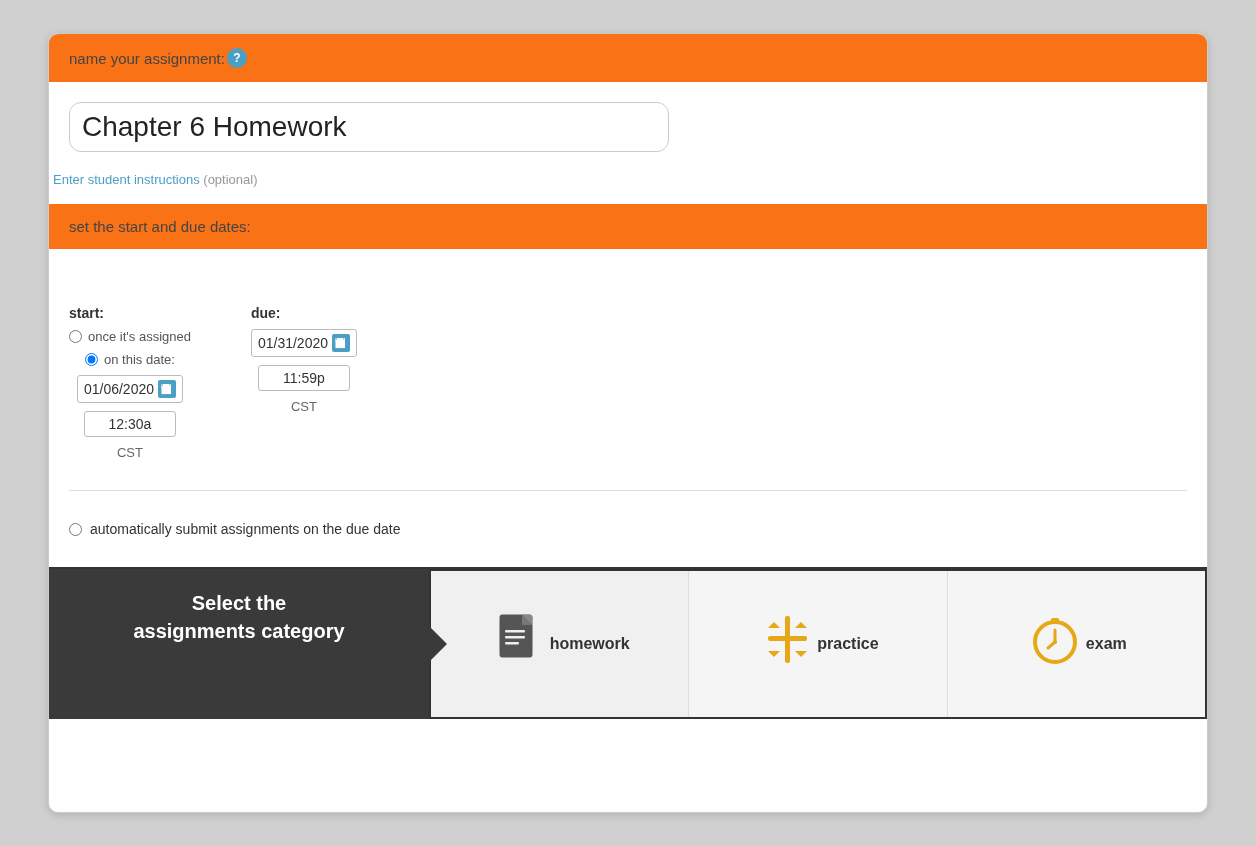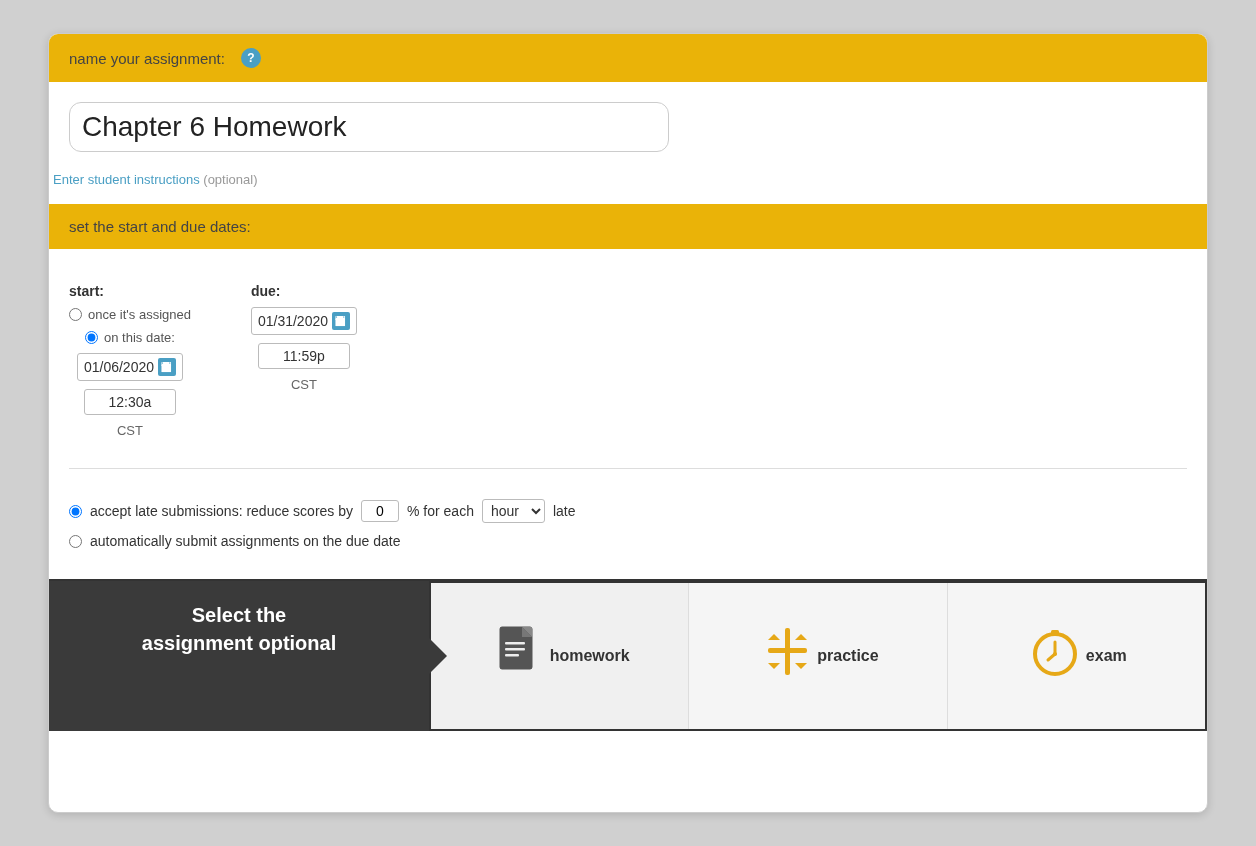--- a/index.html
+++ b/index.html
@@ -15,27 +15,27 @@
     .main-container {
       background: #fff;
       border-radius: 10px;
       border: 1px solid #ccc;
       width: 1160px;
       min-height: 780px;
       overflow: hidden;
       box-shadow: 0 2px 8px rgba(0,0,0,0.15);
     }
     .section-header {
-      background: #eab308;
+      background: #f97316;
       padding: 14px 20px;
       font-size: 15px;
       color: #444;
       display: flex;
       align-items: center;
-      gap: 16px;
+      gap: 2px;
     }
     .help-icon {
       width: 20px;
       height: 20px;
       background: #4a9fc4;
       border-radius: 50%;
       display: inline-flex;
       align-items: center;
       justify-content: center;
       color: #fff;
@@ -74,20 +74,21 @@
     }
     .dates-row {
       display: flex;
       gap: 60px;
       margin-top: 14px;
     }
     .date-group {
       display: flex;
       flex-direction: column;
       gap: 8px;
+      margin-top: 22px;
     }
     .date-label {
       font-size: 14px;
       font-weight: bold;
       color: #333;
     }
     .date-controls {
       display: flex;
       align-items: center;
       gap: 8px;
@@ -324,47 +325,35 @@
         </div>
       </div>
 
     </div>
   </div>
 
   <hr class="divider">
 
   <div class="submission-section">
 
-    <div class="submission-option">
-      <input type="radio" name="sub-option" id="sub-late" checked="" style="">
-      <label for="sub-late">accept late submissions: reduce scores by</label>
-      <input class="score-input" type="text" value="0" style="">
-      <span>% for each</span>
-      <select class="hour-select">
-        <option value="hour" selected="">hour</option>
-        <option value="day">day</option>
-        <option value="week">week</option>
-      </select>
-      <span>late</span>
-    </div>
 
     <div class="submission-option">
       <input type="radio" name="sub-option" id="sub-auto" style="">
       <label for="sub-auto">automatically submit assignments on the due date</label>
     </div>
 
   </div>
 
 
   <div class="category-section">
 
     <div class="category-label-box">
       <div class="category-label-text">
         <span>Select the</span><br>
-        <span>assignment optional</span>
+        <span>assignments category</span>
       </div>
     </div>
 
     <div class="category-options">
 
       <div class="category-item active">
         <div class="category-icon icon-homework">
           <svg viewBox="0 0 55 55" fill="none" xmlns="http://www.w3.org/2000/svg">
             <rect x="8" y="3" width="32" height="42" rx="2" fill="#555" stroke="#555" stroke-width="1"></rect>
             <rect x="8" y="3" width="32" height="42" rx="2" fill="#555"></rect>

